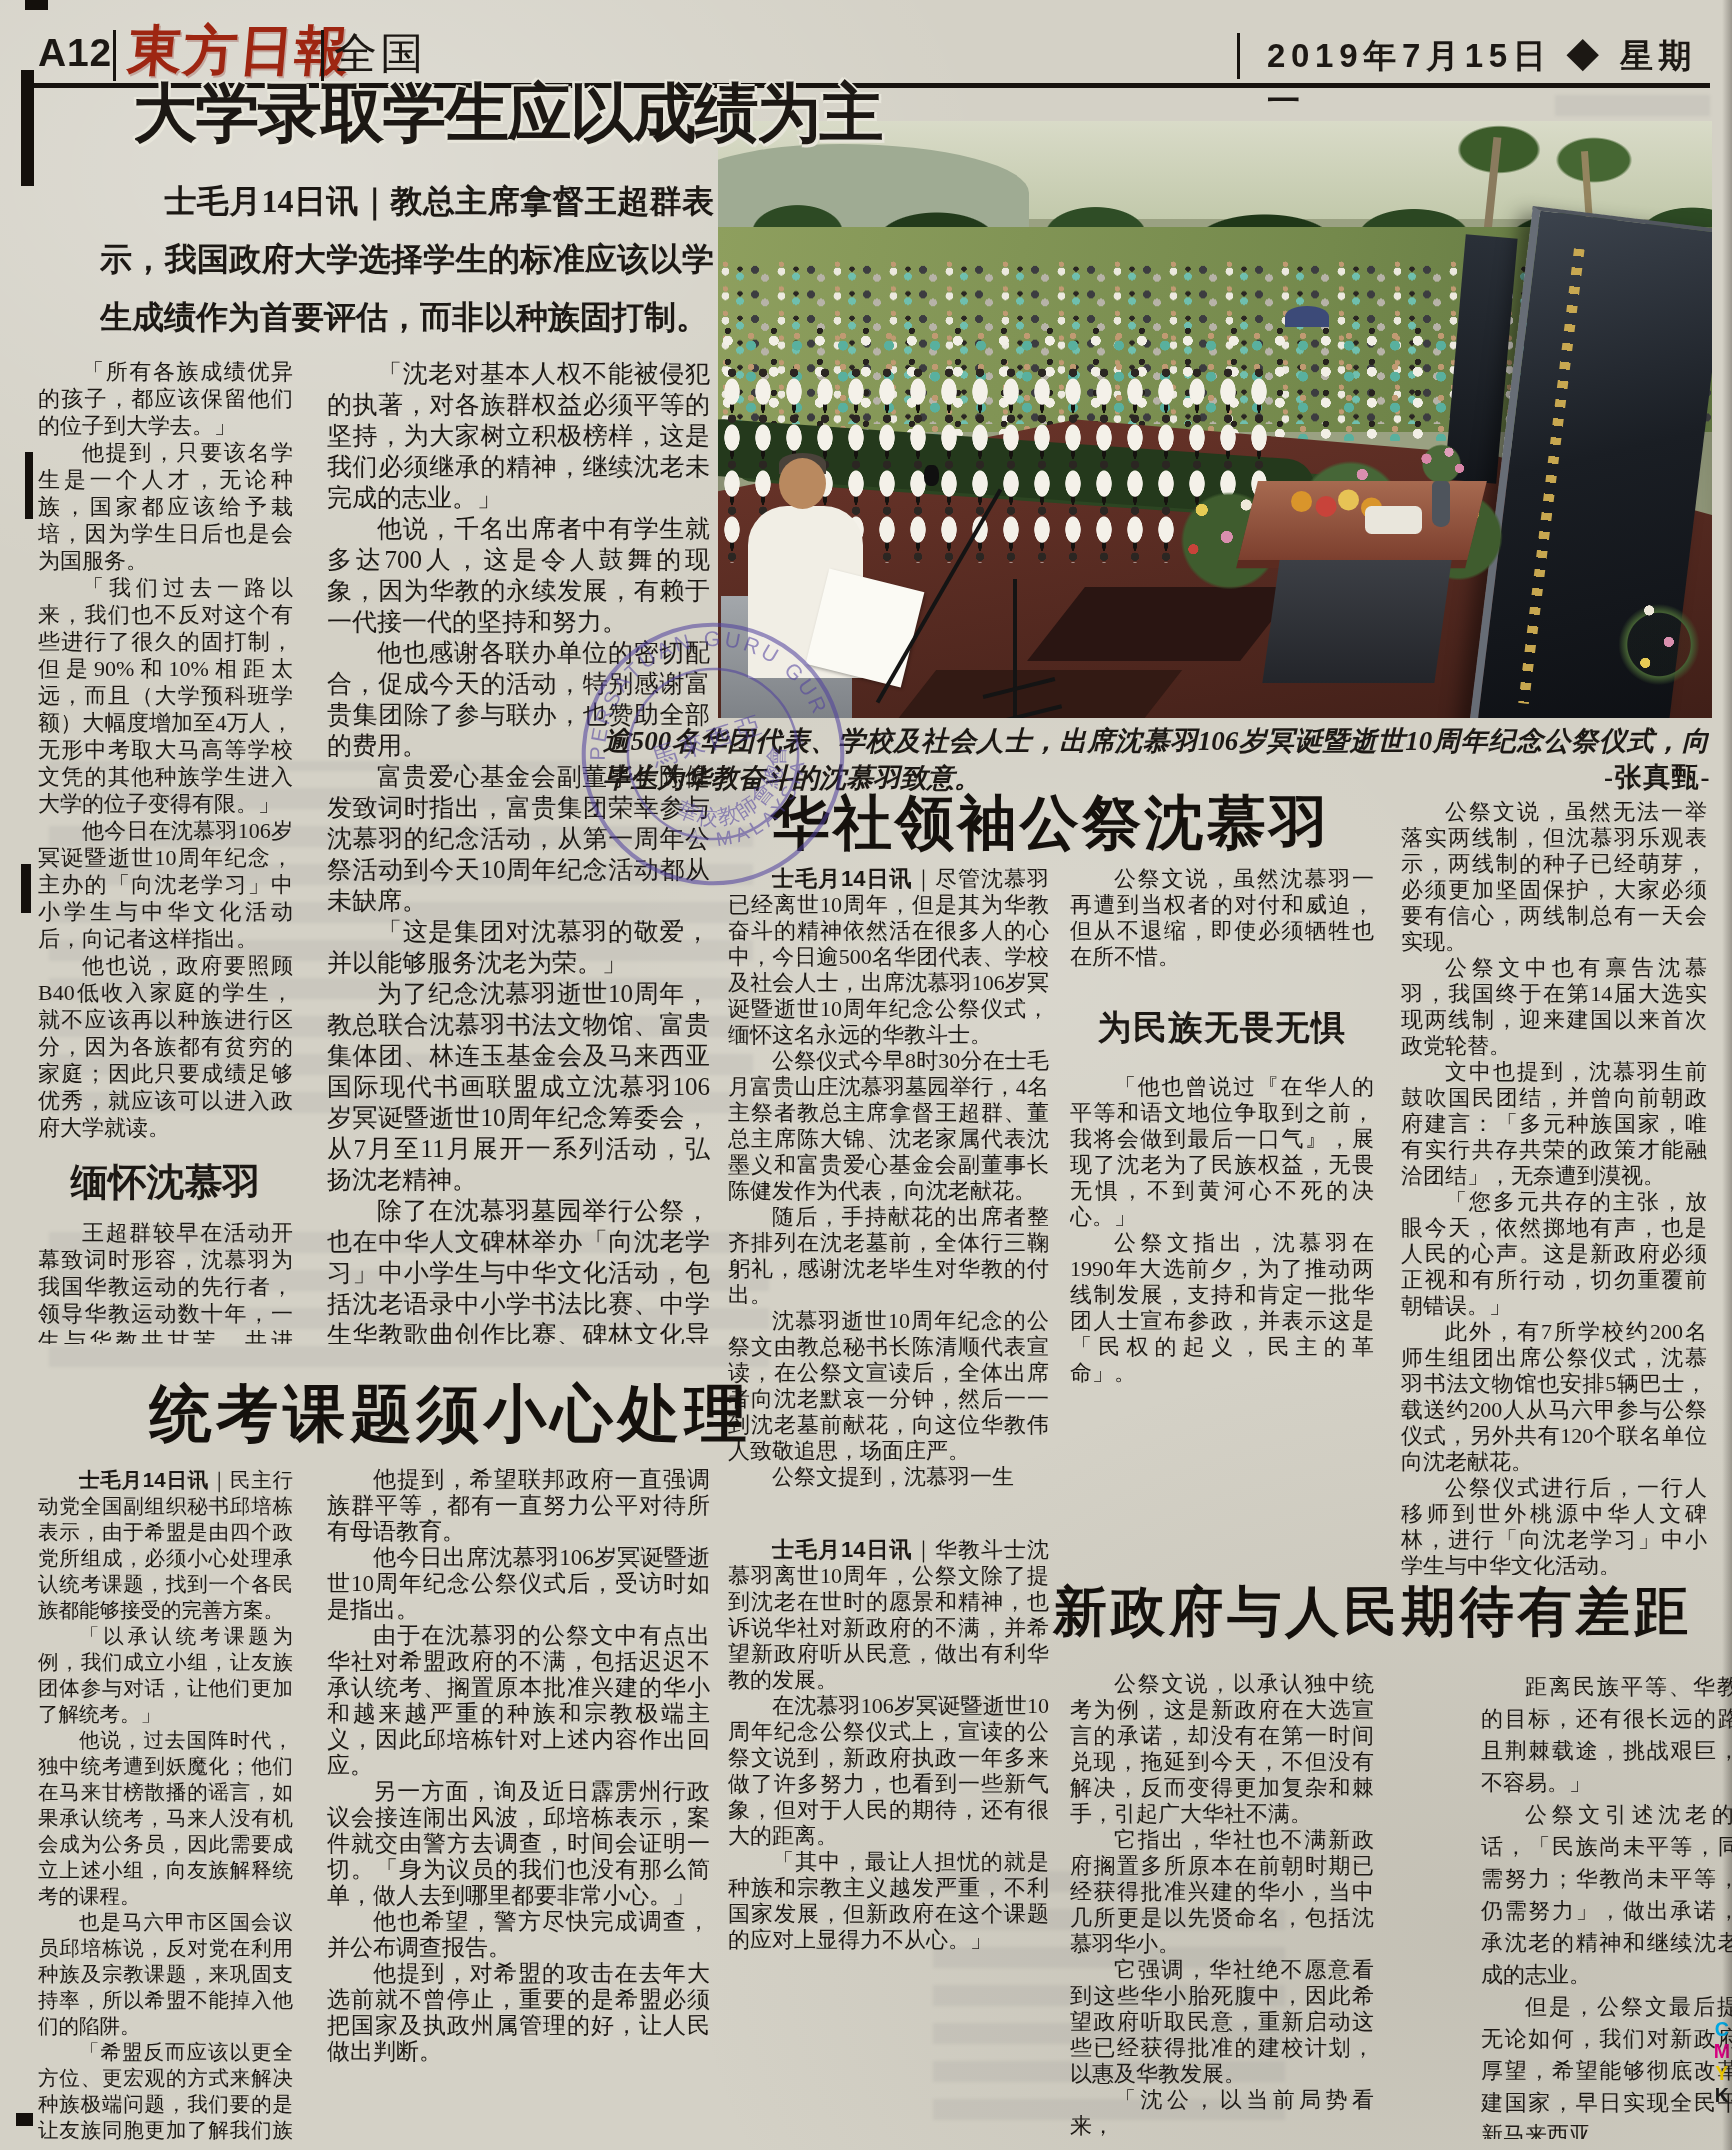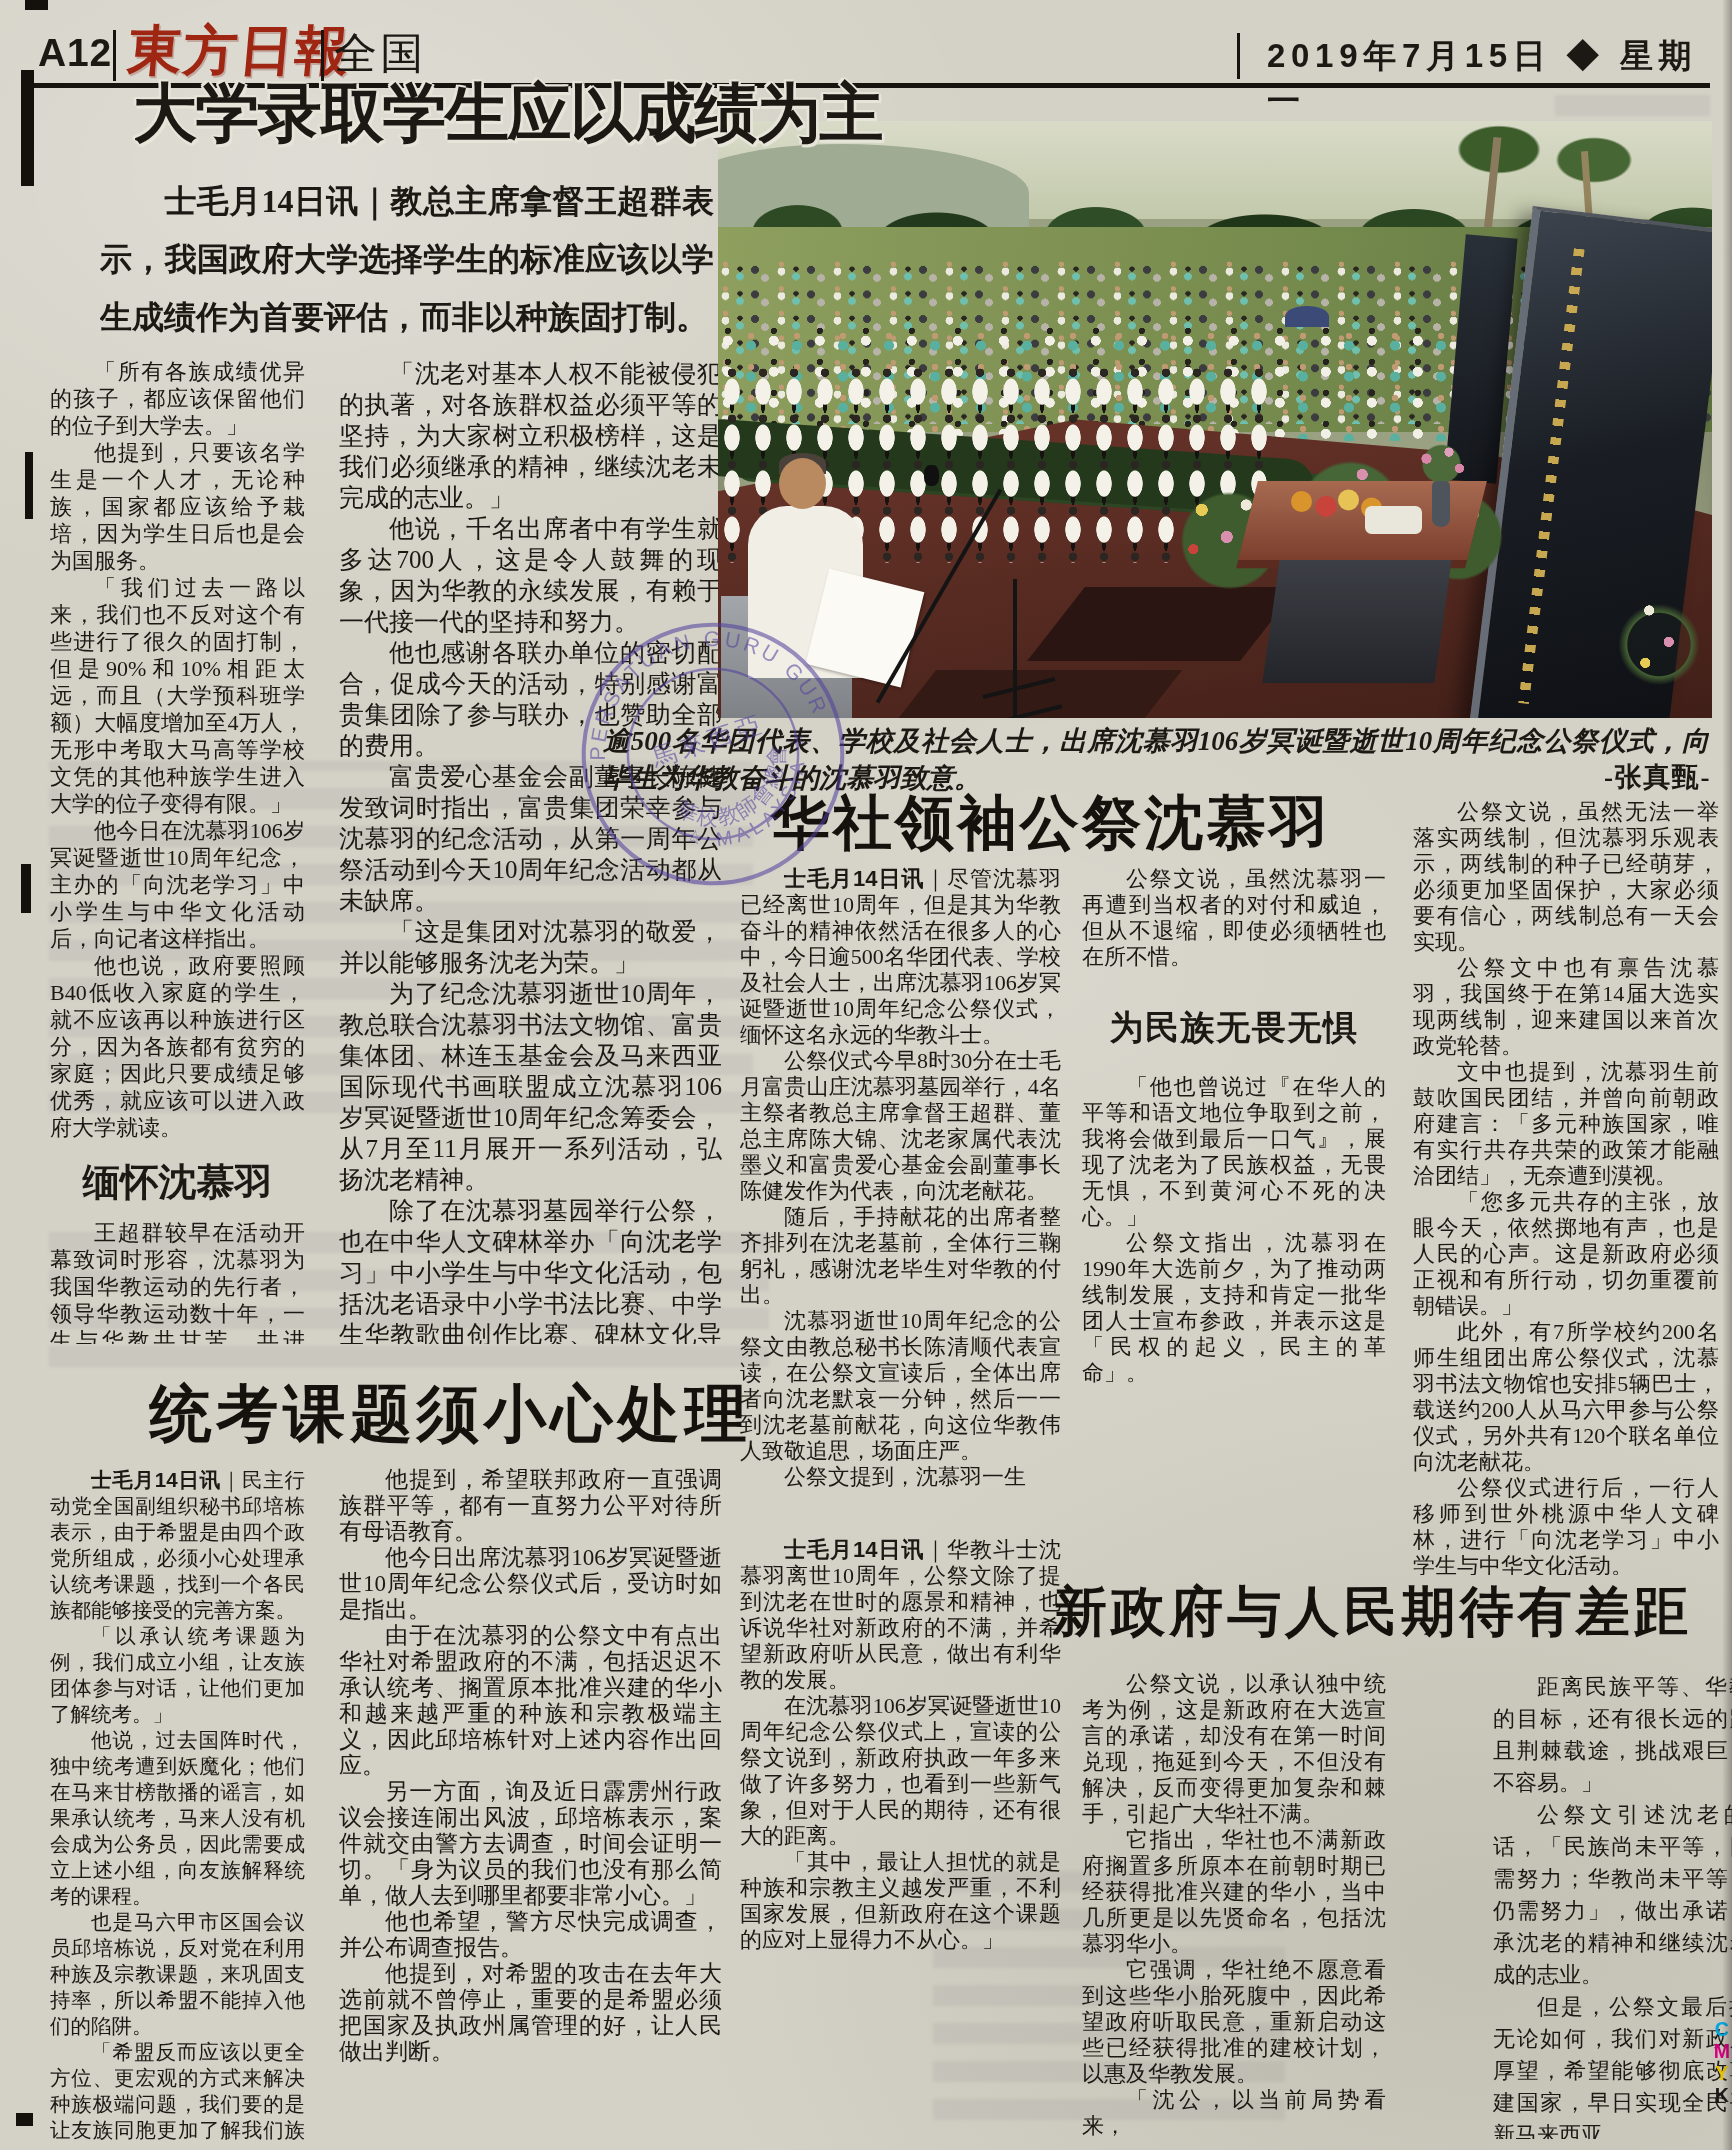--- a/index.html
+++ b/index.html
@@ -26,21 +26,21 @@
       text-shadow:2.5px 0 0 #e7e5da,-2.5px 0 0 #e7e5da,0 2.5px 0 #e7e5da,0 -2.5px 0 #e7e5da,2.5px 2.5px 0 #e7e5da,-2.5px -2.5px 0 #e7e5da;}
   .headline-serif{font-weight:900;text-align:center;white-space:nowrap;color:#15110d;}
   .headline-uec{left:123px;top:1372px;width:655px;font-size:62px;letter-spacing:4.9px;}
   .headline-memorial{left:727px;top:784px;width:648px;font-size:59px;letter-spacing:3.3px;}
   .headline-expect{left:1038px;top:1576px;width:669px;font-size:54px;letter-spacing:4.1px;}
   
   .lead{left:100px;top:172px;width:614px;height:178px;font-weight:bold;font-size:32px;line-height:58px;
         text-align:justify;overflow:hidden;}
   .lead .indent{display:inline-block;width:64px;}
   
-  .col{overflow:hidden;text-align:justify;margin-left:12px;}
+  .col{overflow:hidden;text-align:justify;}
   .col p{margin:0;text-indent:2em;}
   .col p b{font-family:"Liberation Sans",sans-serif;font-weight:bold;}
   .c-s1a{left:38px;top:358px;width:255px;height:986px;font-size:22px;line-height:27px;}
   .c-s1b{left:327px;top:358px;width:383px;height:986px;font-size:25px;line-height:31px;}
   .c-uec1{left:38px;top:1467px;width:255px;height:673px;font-size:20.5px;line-height:26px;}
   .c-uec2{left:327px;top:1467px;width:383px;height:673px;font-size:23px;line-height:26px;}
   .c-memA{left:728px;top:866px;width:321px;height:1273px;font-size:22px;line-height:26px;}
   .c-memB{left:1070px;top:866px;width:304px;height:709px;font-size:22px;line-height:26px;}
   .c-memD{left:1401px;top:799px;width:306px;height:776px;font-size:22px;line-height:26px;}
   .c-expB{left:1070px;top:1671px;width:304px;height:468px;font-size:22px;line-height:26px;}

